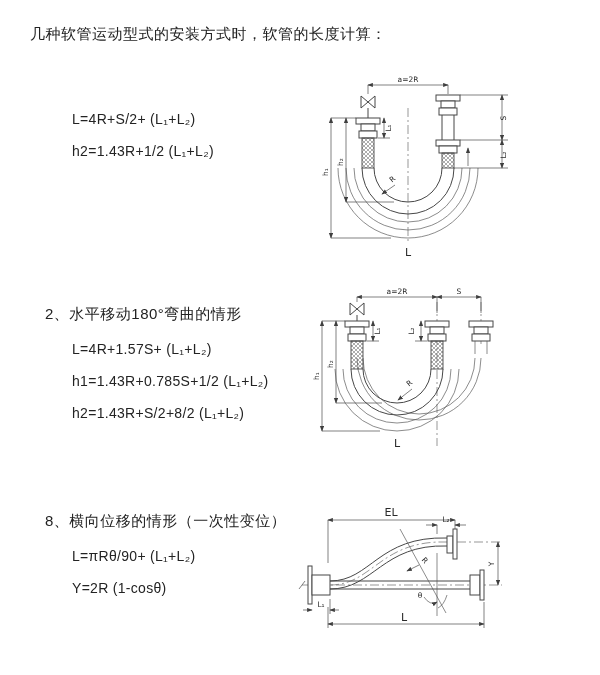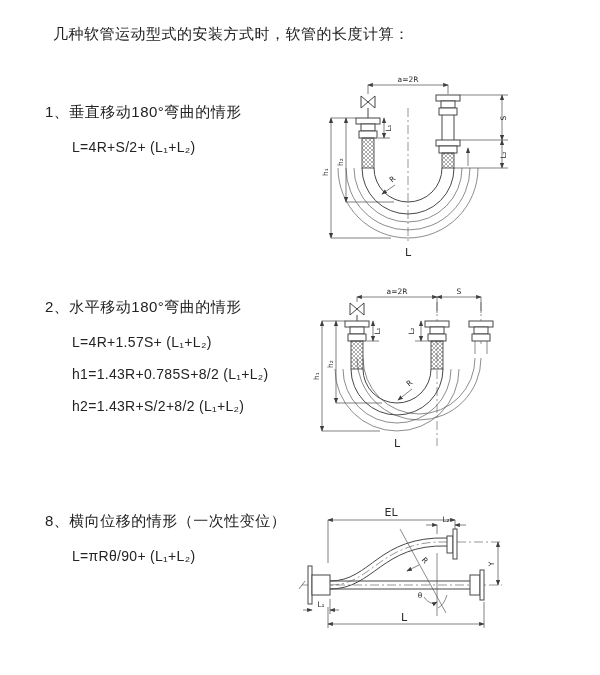--- a/index.html
+++ b/index.html
@@ -1,53 +1,54 @@
 <!DOCTYPE html>
 <html><head>
 <meta charset="utf-8">
 <style>
   html,body{margin:0;padding:0;}
   body{
     width:600px;height:675px;background:#ffffff;position:relative;overflow:hidden;
     font-family:"Liberation Sans","DejaVu Sans",sans-serif;color:#1c1c1c;
   }
   .abs{position:absolute;}
-  .title{left:30px;top:25px;font-size:15px;letter-spacing:.5px;color:#222;margin-left:23px;}
+  .title{left:30px;top:25px;font-size:15px;letter-spacing:.5px;color:#222;}
   .sec{left:45px;width:300px;}
   .sec .heading{font-size:15px;color:#222;margin-bottom:9px;letter-spacing:.5px;}
   .sec .formula{font-size:14px;color:#232323;padding-left:27px;height:32px;line-height:32px;letter-spacing:.3px;white-space:nowrap;}
   svg{position:absolute;overflow:visible;}
   .ln{stroke:#474747;fill:none;stroke-width:1;}
   .thin{stroke:#5a5a5a;fill:none;stroke-width:.7;}
   .dim{stroke:#4a4a4a;fill:none;stroke-width:.7;}
   .cl{stroke:#6a6a6a;fill:none;stroke-width:.7;stroke-dasharray:9 3 2 3;}
   .fit{fill:#ffffff;stroke:#474747;stroke-width:1;}
   .dt{font-family:"DejaVu Sans",sans-serif;font-size:7.5px;fill:#2a2a2a;text-anchor:middle;}
   .dtb{font-family:"DejaVu Sans",sans-serif;font-size:11px;fill:#2a2a2a;text-anchor:middle;}
 </style>
 </head>
 <body>
 
 <div class="abs title">几种软管运动型式的安装方式时，软管的长度计算：</div>
 
 <div class="abs sec" style="top:103px;">
-  <div class="heading">1、垂直移动180°弯曲的情形</div>
   <div class="formula">L=4R+S/2+ (L₁+L₂)</div>
+  <div class="formula">h2=1.43R+1/2 (L₁+L₂)</div>
 </div>
 
-<div class="abs sec" style="top:298px;">
+<div class="abs sec" style="top:305px;">
   <div class="heading">2、水平移动180°弯曲的情形</div>
   <div class="formula">L=4R+1.57S+ (L₁+L₂)</div>
-  <div class="formula">h1=1.43R+0.785S+8/2 (L₁+L₂)</div>
+  <div class="formula">h1=1.43R+0.785S+1/2 (L₁+L₂)</div>
   <div class="formula">h2=1.43R+S/2+8/2 (L₁+L₂)</div>
 </div>
 
 <div class="abs sec" style="top:512px;">
   <div class="heading">8、横向位移的情形（一次性变位）</div>
   <div class="formula">L=πRθ/90+ (L₁+L₂)</div>
+  <div class="formula">Y=2R (1-cosθ)</div>
 </div>
 
 <svg style="left:316px;top:70px;" width="218" height="196" viewBox="0 0 218 196">
   <defs>
     <marker id="ae1" orient="auto" markerWidth="9" markerHeight="7" refX="7" refY="3">
       <path d="M0,0 L8,3 L0,6 z" fill="#3f3f3f"></path>
     </marker>
     <marker id="as1" orient="auto" markerWidth="9" markerHeight="7" refX="1" refY="3">
       <path d="M8,0 L0,3 L8,6 z" fill="#3f3f3f"></path>
     </marker>

